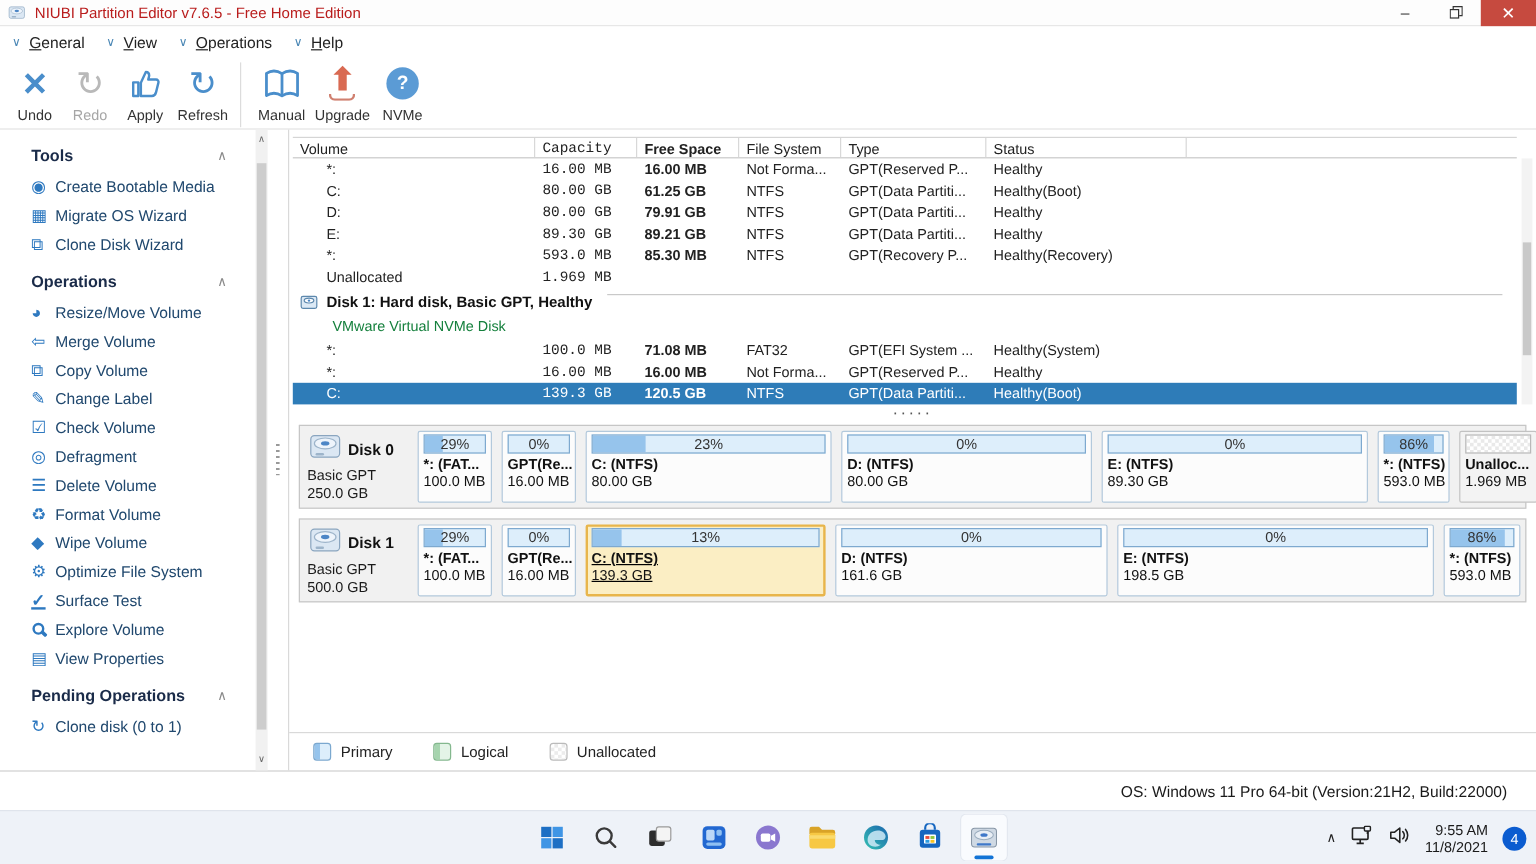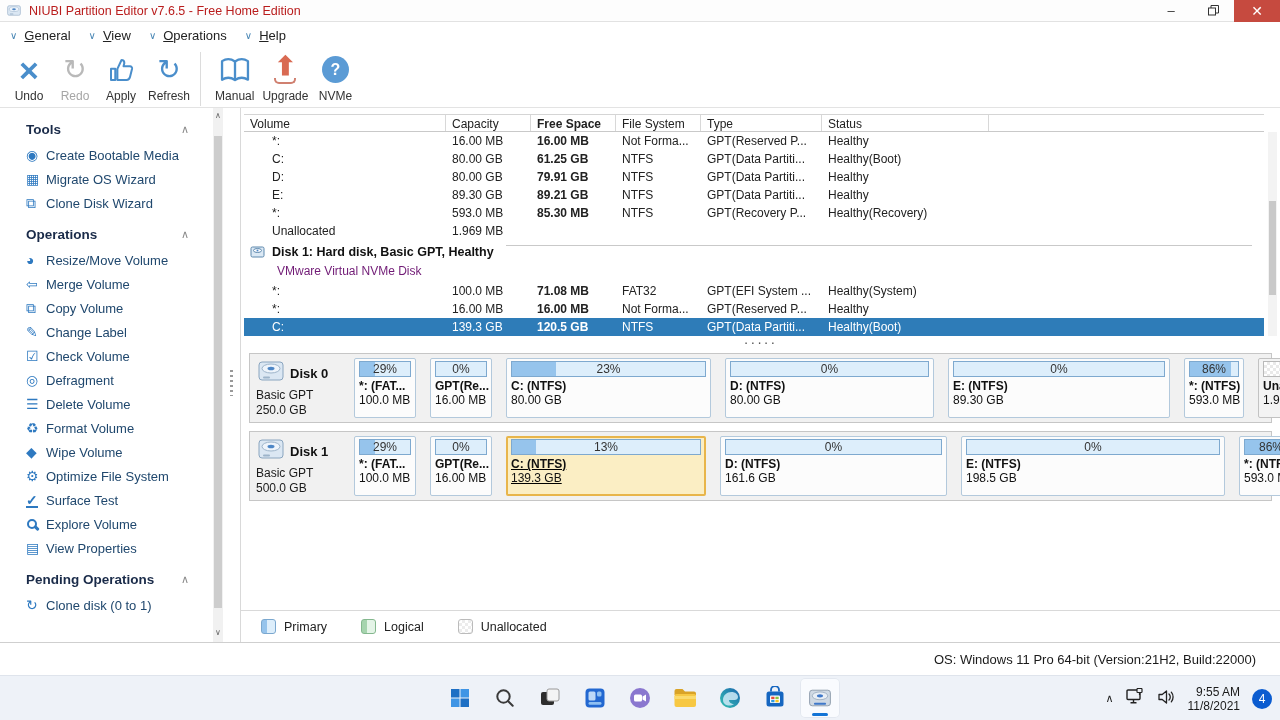--- a/index.html
+++ b/index.html
@@ -60,37 +60,37 @@
   
   .content { flex:1; display:flex; flex-direction:column; border-left:1px solid #d9d9d9; min-width:0; position:relative; }
 
   
   .table-area { position:relative; padding:6px 16px 0 3px; flex:none; }
   .t-head { display:flex; height:18px; border-top:1px solid #d5d5d5; border-bottom:1px solid #c9c9c9; }
   .t-hcell { font-size:12px; color:#222; padding:2px 0 0 6px; border-right:1px solid #d8d8d8; white-space:nowrap; overflow:hidden; }
   .t-hcell.fill { border-right:none; }
   .t-row { display:flex; height:18px; align-items:center; }
   .t-cell { font-size:12px; color:#222; padding-left:6px; white-space:nowrap; overflow:hidden; flex:none; }
-  .c0 { width:202px; } .c1 { width:85px; } .c2 { width:85px;font-weight:bold; } .c3 { width:85px; } .c4 { width:121px; } .c5 { width:167px; }
+  .c0 { width:202px; } .c1 { width:85px;font-family:Liberation Mono, monospace; } .c2 { width:85px;font-weight:bold; } .c3 { width:85px; } .c4 { width:121px; } .c5 { width:167px; }
   .cfill { flex:1; min-width:0; }
   .t-row .c0 { padding-left:28px; }
   .t-row.selected { background:#2e7cb8; }
   .t-row.selected .t-cell { color:#fff; }
   .disk-hdr { padding:5px 6px 2px 6px; }
   .disk-hdr-line { display:flex; align-items:flex-start; }
   .disk-hdr-title { font-size:12.5px; font-weight:bold; color:#111; margin-left:7px; white-space:nowrap; }
   .disk-hdr-rule { flex:1; height:1px; background:#c9c9c9; margin:0 6px 0 12px; }
-  .disk-hdr-sub { font-size:12px; color:#701a75; margin:1px 0 2px 27px; }
+  .disk-hdr-sub { font-size:12px; color:#15803d; margin:1px 0 2px 27px; }
   .t-scroll { position:absolute; right:3px; top:24px; bottom:0; width:9px; background:#f3f3f3; }
   .t-thumb { position:absolute; left:1px; right:1px; top:34%; height:46%; background:#c9c9c9; }
   .splitter-dots { text-align:center; color:#555; font-size:14px; letter-spacing:2px; line-height:9px; height:10px; margin-top:2px; flex:none; }
 
   
   .disk-area { padding:5px 8px 0 8px; display:flex; flex-direction:column; gap:8px; flex:none; }
-  .disk-panel { height:70px; background:#f1f1f1; border:1px solid #c6c6c6; display:flex; align-items:center; padding:0 5px 0 6px; gap:14px; }
+  .disk-panel { height:70px; background:#f1f1f1; border:1px solid #c6c6c6; display:flex; align-items:center; padding:0 5px 0 6px; gap:8px; }
   .disk-info { width:84px; flex:none; font-size:12px; color:#1a1a1a; line-height:15px; }
   .disk-info-top { display:flex; align-items:center; }
   .disk-name { font-size:13px; font-weight:bold; color:#111; margin-left:4px; }
   .part { height:60px; background:#fcfcfc; border:1px solid #b3c9dc; border-radius:2px; padding:2px 4px; position:relative; flex:none; overflow:hidden; }
   .part.selected { background:#fbeec4; border:2px solid #e8b54b; padding:1px 3px; }
   .part.unalloc { background:#f3f3f3; border-color:#c2c2c2; }
   .pbar { position:relative; height:16px; border:1px solid #7ea9cf; background:#ddeefb; margin-bottom:2px; overflow:hidden; }
   .pbar .fill { position:absolute; left:0; top:0; bottom:0; background:#96c4ec; }
   .pbar .pct { position:absolute; width:100%; text-align:center; font-size:12px; color:#333; line-height:14px; }
   .pbar.hatch { border-color:#b9b9b9; background:repeating-conic-gradient(#e9e9e9 0% 25%, #ffffff 0% 50%) 0 0/6px 6px; }

